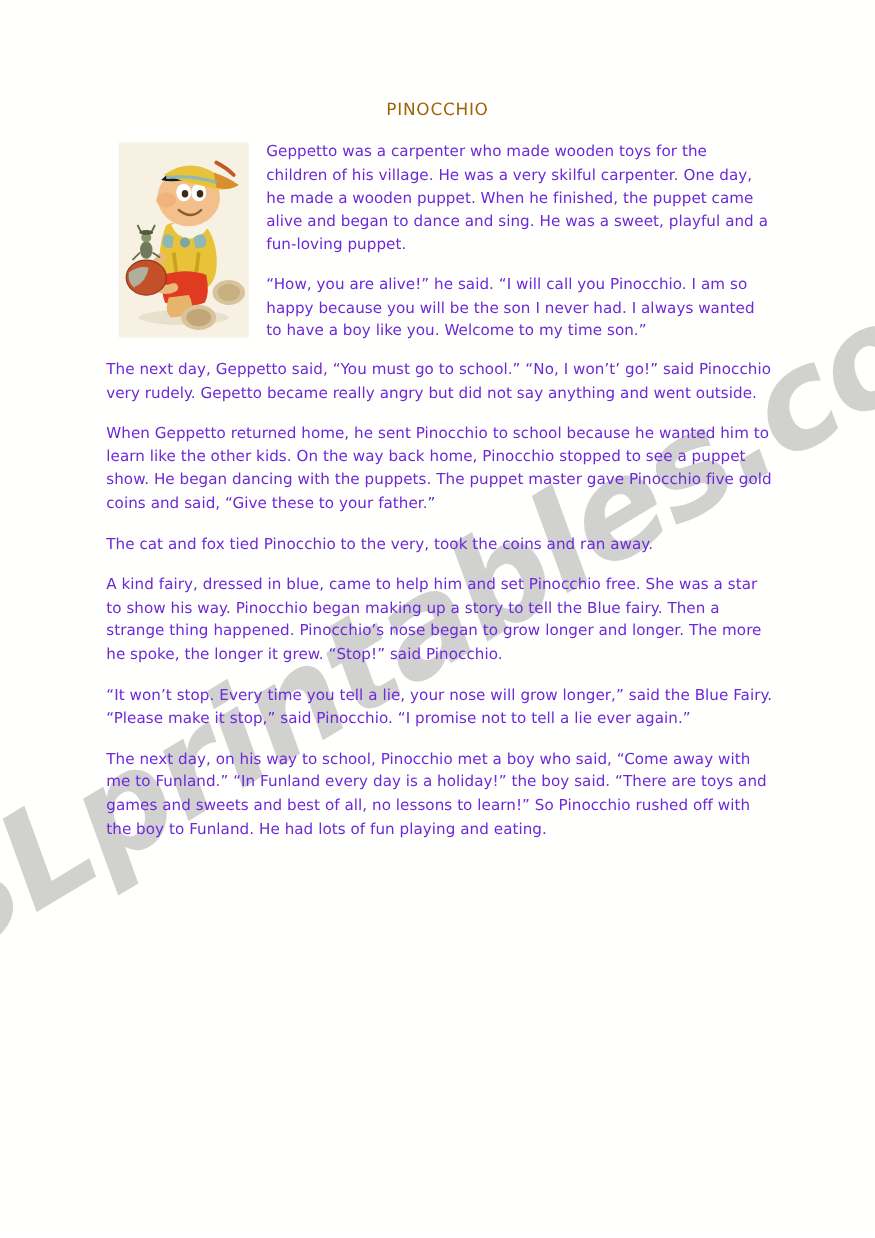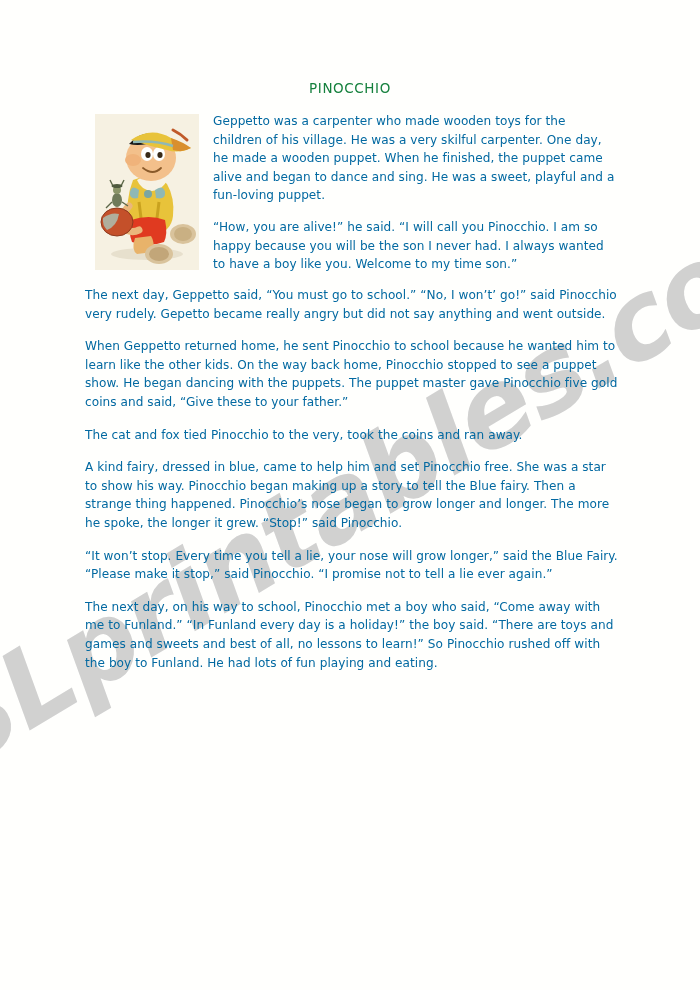--- a/index.html
+++ b/index.html
@@ -52,21 +52,21 @@
   .doc-title {
     position: absolute;
     left: 0;
     right: 0;
     top: 80px;
     text-align: center;
     font-family: "DejaVu Sans", sans-serif;
     font-size: 13.5px;
     font-weight: 500;
     letter-spacing: 0.6px;
-    color: #15803d;
+    color: #a16207;
   }
 
   .top-block {
     position: absolute;
     left: 95px;
     top: 112px;
     width: 520px;
   }
 
   .figure {
@@ -77,21 +77,21 @@
     background: #f6f1e2;
     position: relative;
     overflow: hidden;
   }
   .figure svg { display: block; }
 
   .para {
     font-family: "DejaVu Sans", sans-serif;
     font-size: 12.1px;
     line-height: 18.6px;
-    color: #0369a1;
+    color: #6d28d9;
     text-align: left;
     margin: 0 0 13px 0;
     letter-spacing: 0.05px;
   }
 
   .body-block {
     position: absolute;
     left: 85px;
     top: 286px;
     width: 533px;

